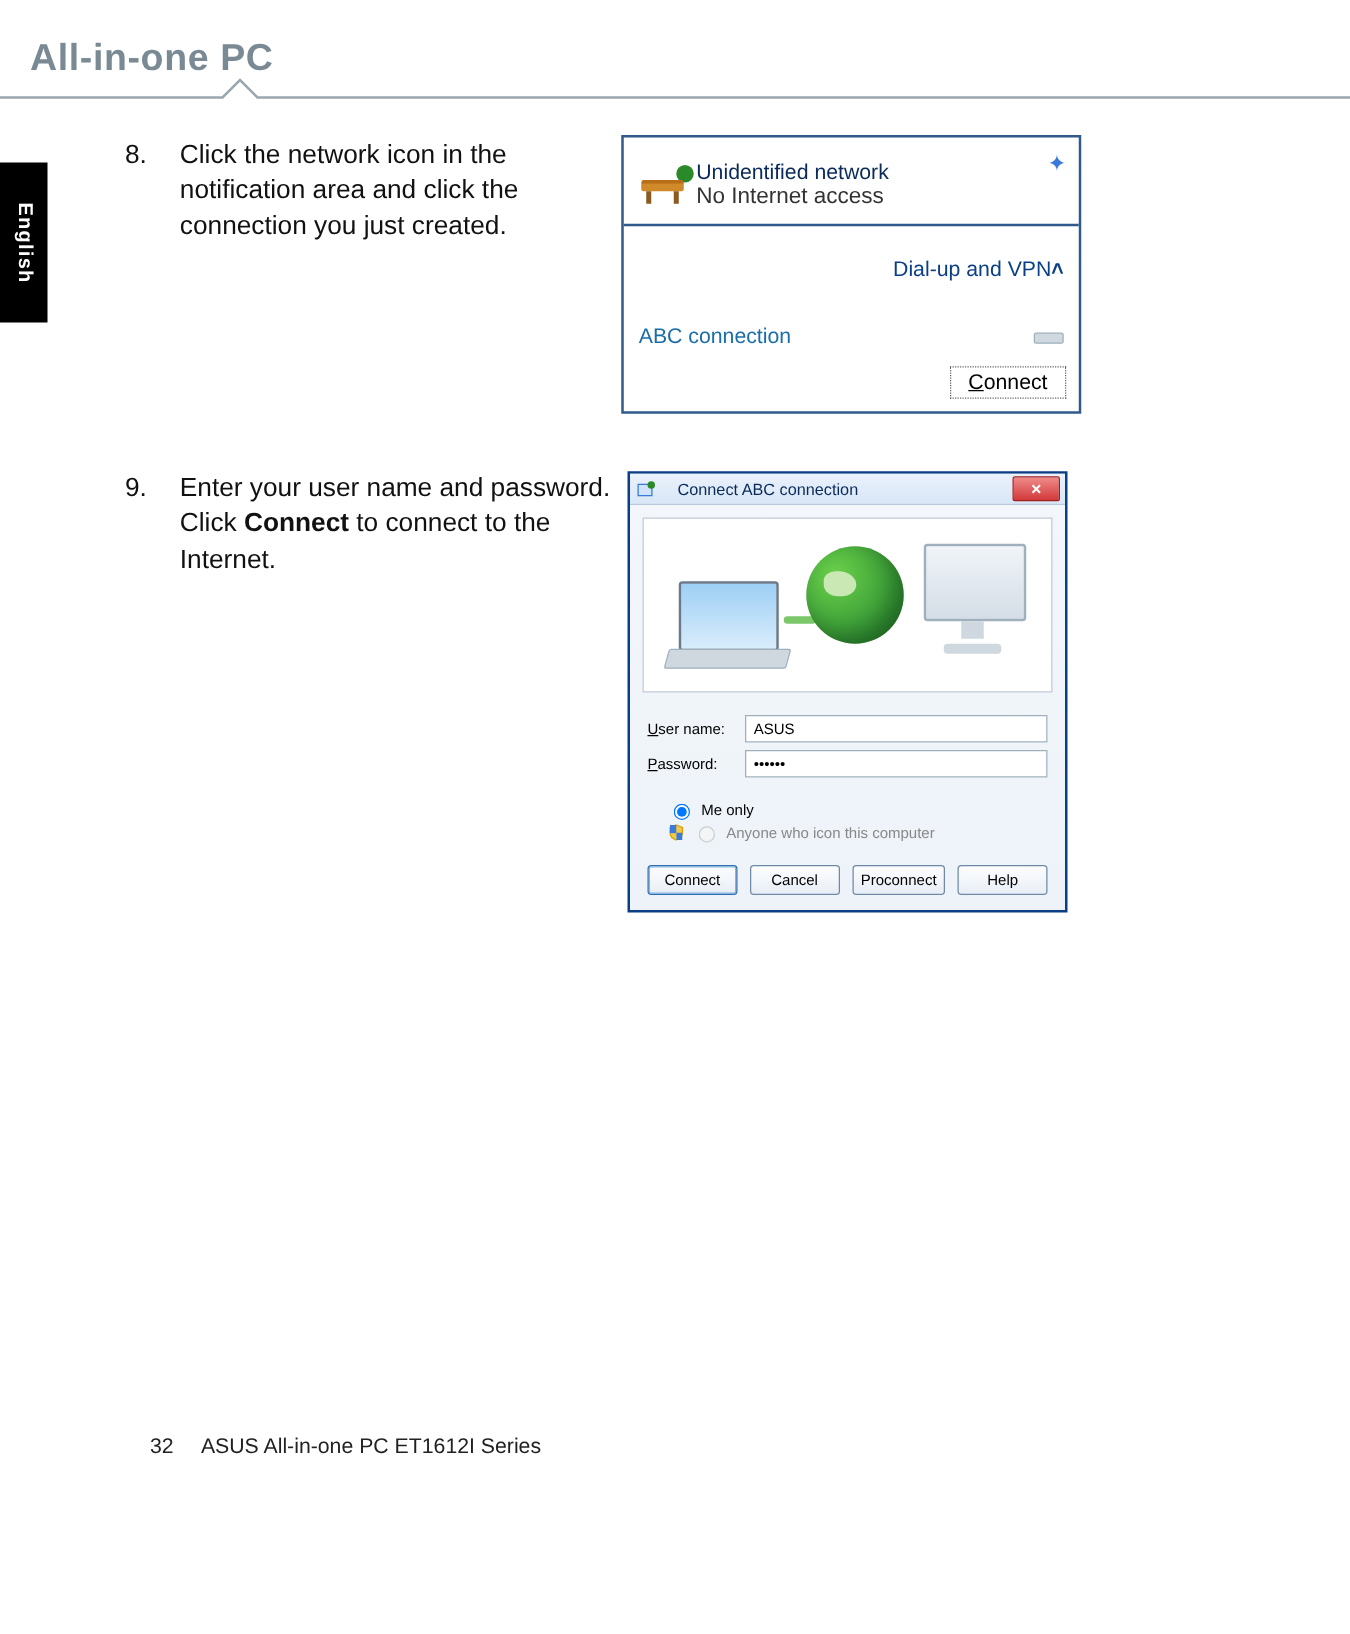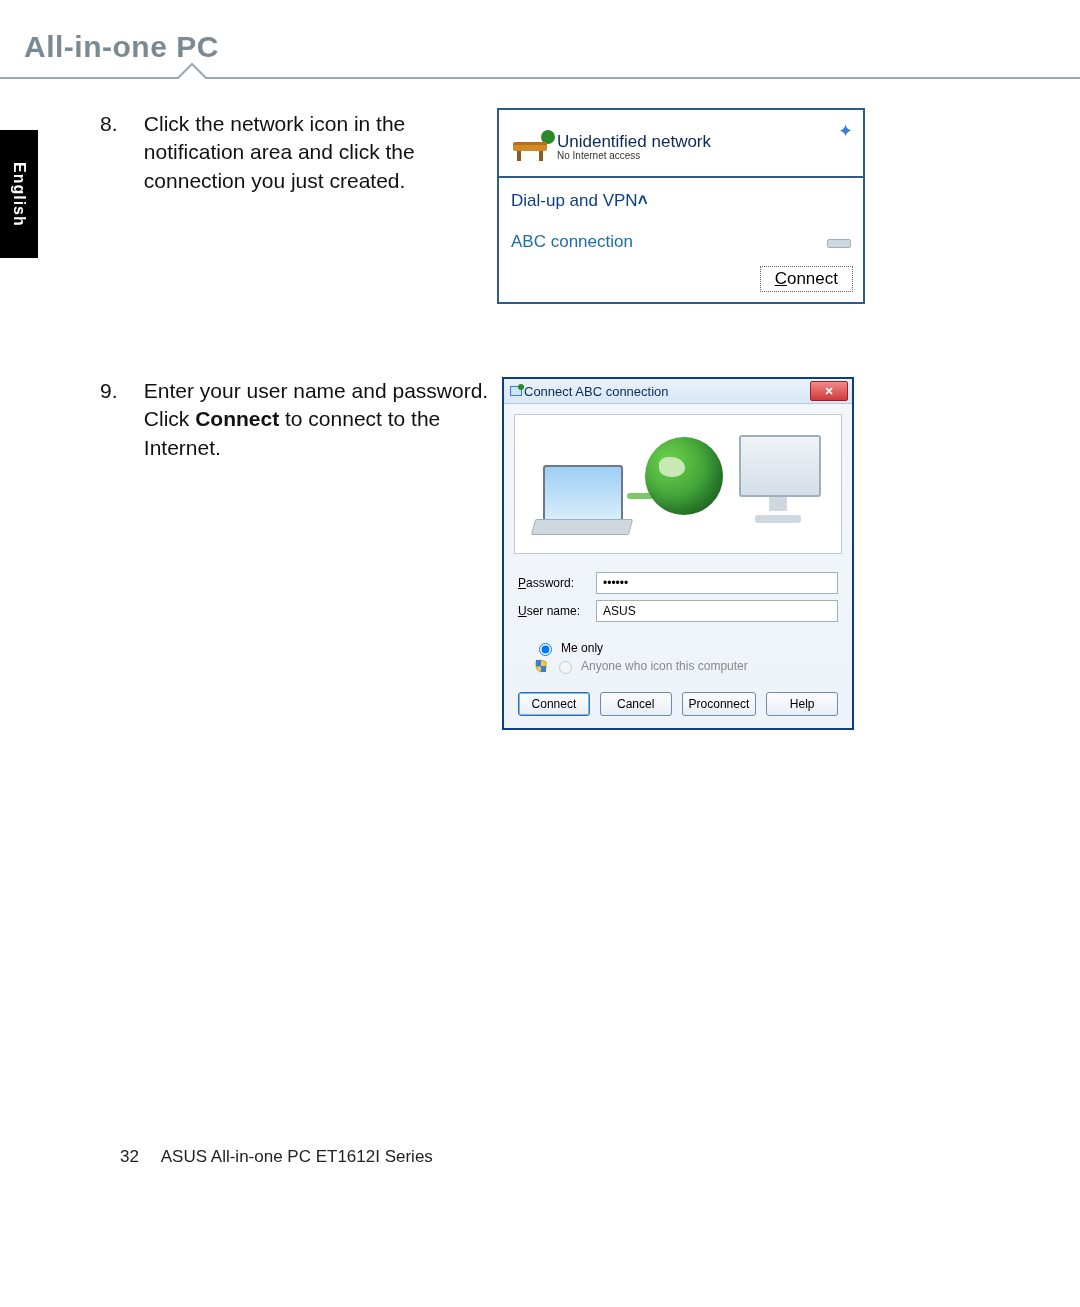--- a/index.html
+++ b/index.html
@@ -16,36 +16,36 @@
   .flyout{position:absolute;left:497px;top:108px;width:364px;border:2px solid #2f5a8a;background:#fff;font-size:17px}
   .fly-top{padding:10px 12px 12px 12px}
   .fly-title{color:#0a3f86}
   .fly-iconrow{display:flex;align-items:center;margin-top:8px}
   .fly-icon{width:46px;height:36px;position:relative;flex:0 0 46px}
   .fly-icon .bench{position:absolute;left:2px;top:14px;width:34px;height:6px;background:#d08a2a;border-top:3px solid #b86f18;border-radius:2px}
   .fly-icon .leg1,.fly-icon .leg2{position:absolute;top:23px;width:4px;height:10px;background:#8a5a20}
   .fly-icon .leg1{left:6px}.fly-icon .leg2{left:28px}
   .fly-icon .green{position:absolute;left:30px;top:2px;width:14px;height:14px;border-radius:50%;background:#2a8a2a}
   .fly-netname{font-weight:400;color:#0a2a5a}
-  .fly-sub{color:#333;font-size:10px;margin-top:-2px}
+  .fly-sub{color:#333;font-size:18px;margin-top:-2px}
   .fly-sep{border-top:2px solid #2f5a8a}
-  .fly-sec{padding:13px 12px;display:flex;justify-content:flex-start;align-items:center}
+  .fly-sec{padding:25px 12px;display:flex;justify-content:flex-end;align-items:center}
   .fly-sec .sec-label{color:#0a3f86}
   .fly-chev{color:#0a3f86;font-weight:700}
   .fly-item{padding:8px 12px;display:flex;justify-content:space-between;align-items:center;color:#1a6ea8}
   .fly-modemicon{width:26px;height:14px;position:relative}
   .fly-modemicon::before{content:"";position:absolute;left:2px;top:4px;width:22px;height:7px;background:#cfd8df;border:1px solid #9fb0bd;border-radius:2px}
   .fly-btnrow{padding:6px 10px 10px 10px;display:flex;justify-content:flex-end}
   .fly-connect{border:1px dotted #666;padding:2px 14px;font-size:17px;font-family:inherit;background:#fff}
   .fly-connect .ul{text-decoration:underline}
   .fly-headicon{position:absolute;right:10px;top:10px;color:#3a7ad8;font-size:18px}
   
   .dlg{position:absolute;left:502px;top:377px;width:348px;border:2px solid #0a3f86;background:linear-gradient(#f3f7fb,#eef3f9);font-size:12px}
   .dlg-titlebar{height:24px;display:flex;align-items:center;justify-content:space-between;padding:0 4px 0 6px;background:linear-gradient(#eaf2fb,#d8e6f6);border-bottom:1px solid #b8c8dc}
-  .dlg-titlelabel{display:flex;align-items:center;gap:0;font-size:13px;color:#0a2a5a}
+  .dlg-titlelabel{display:flex;align-items:flex-end;gap:18px;font-size:13px;color:#0a2a5a}
   .dlg-appicon{width:14px;height:14px;position:relative}
   .dlg-appicon::before{content:"";position:absolute;left:0;top:2px;width:10px;height:8px;border:1px solid #3a7ad8;background:#cfe4fa}
   .dlg-appicon::after{content:"";position:absolute;right:0;top:0;width:6px;height:6px;border-radius:50%;background:#2a8a2a}
   .dlg-close{width:36px;height:18px;background:linear-gradient(#f08a8a,#d23a3a);border:1px solid #a02020;border-radius:2px;display:flex;align-items:center;justify-content:center;color:#fff;font-weight:700;font-size:11px}
   .dlg-graphic{height:138px;margin:10px;border:1px solid #bcc8d6;background:#fff;position:relative;overflow:hidden}
   .g-laptop{position:absolute;left:18px;bottom:18px;width:96px;height:70px}
   .g-laptop .scr{position:absolute;left:10px;top:0;width:76px;height:52px;border:2px solid #6a7a8a;border-radius:3px;background:linear-gradient(#9ecff5,#d9edfb)}
   .g-laptop .base{position:absolute;left:0;bottom:0;width:96px;height:14px;background:#cfd8df;border:1px solid #9fb0bd;transform:skewX(-15deg);border-radius:2px}
   .g-globe{position:absolute;left:130px;top:22px;width:78px;height:78px;border-radius:50%;background:radial-gradient(circle at 30% 30%,#6ad04a,#1a7a2a);box-shadow:inset -8px -8px 16px rgba(0,0,0,.25)}
   .g-globe::after{content:"";position:absolute;left:14px;top:20px;width:26px;height:20px;background:#c9e8b4;border-radius:40% 60% 50% 50%}
@@ -149,26 +149,26 @@
     <div class="g-globe"></div>
     <div class="g-monitor">
         <div class="scr"></div>
         <div class="stand"></div>
         <div class="foot"></div>
       </div>
   </div>
 
   <div class="dlg-form">
     <div class="frow">
+      <div class="flbl"><span class="ul">U</span><span>ser name:</span></div>
+      <input class="finput" value="ASUS" style="">
+    </div>
+    <div class="frow">
       <div class="flbl"><span class="ul">P</span><span>assword:</span></div>
       <input class="finput" value="••••••" style="">
-    </div>
-    <div class="frow">
-      <div class="flbl"><span class="ul">U</span><span>ser name:</span></div>
-      <input class="finput" value="ASUS" style="">
     </div>
   </div>
 
   <div class="dlg-radios">
     <div class="rrow">
       <input type="radio" checked="" style="">
       <span><span>Me o</span><span class="ul">n</span><span>ly</span></span>
     </div>
     <div class="rrow">
       <span class="shield">

